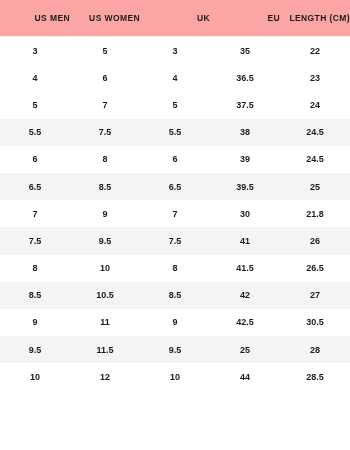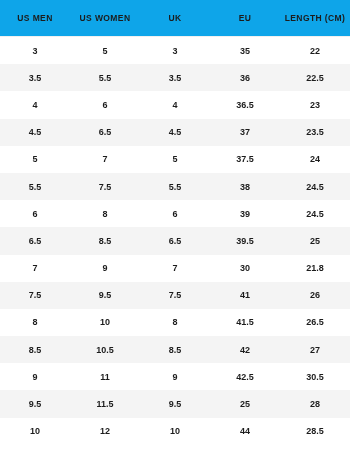--- a/index.html
+++ b/index.html
@@ -24,27 +24,27 @@
 
   #size-chart col.c-us-men    { width: 70px; }
   #size-chart col.c-us-women  { width: 70px; }
   #size-chart col.c-uk        { width: 70px; }
   #size-chart col.c-eu        { width: 70px; }
   #size-chart col.c-length    { width: 70px; }
 
   thead th {
     height: 36px;
     padding: 0;
-    text-align: center;
+    text-align: right;
     vertical-align: middle;
     font-size: 8.5px;
     font-weight: bold;
     letter-spacing: 0.4px;
     color: #1c1c1c;
-    background: #0ea5e9;
+    background: #fca5a5;
     border-bottom: 1px solid #f0f0f0;
     white-space: nowrap;
   }
 
   tbody td {
     height: 27.2px;
     padding: 0;
     text-align: center;
     vertical-align: middle;
     font-size: 9px;
@@ -77,40 +77,26 @@
       </tr>
   </thead>
   <tbody>
       <tr class="row-plain">
         <td>3</td>
         <td>5</td>
         <td>3</td>
         <td>35</td>
         <td>22</td>
       </tr>
-      <tr class="row-shaded">
-        <td>3.5</td>
-        <td>5.5</td>
-        <td>3.5</td>
-        <td>36</td>
-        <td>22.5</td>
-      </tr>
       <tr class="row-plain">
         <td>4</td>
         <td>6</td>
         <td>4</td>
         <td>36.5</td>
         <td>23</td>
-      </tr>
-      <tr class="row-shaded">
-        <td>4.5</td>
-        <td>6.5</td>
-        <td>4.5</td>
-        <td>37</td>
-        <td>23.5</td>
       </tr>
       <tr class="row-plain">
         <td>5</td>
         <td>7</td>
         <td>5</td>
         <td>37.5</td>
         <td>24</td>
       </tr>
       <tr class="row-shaded">
         <td>5.5</td>

